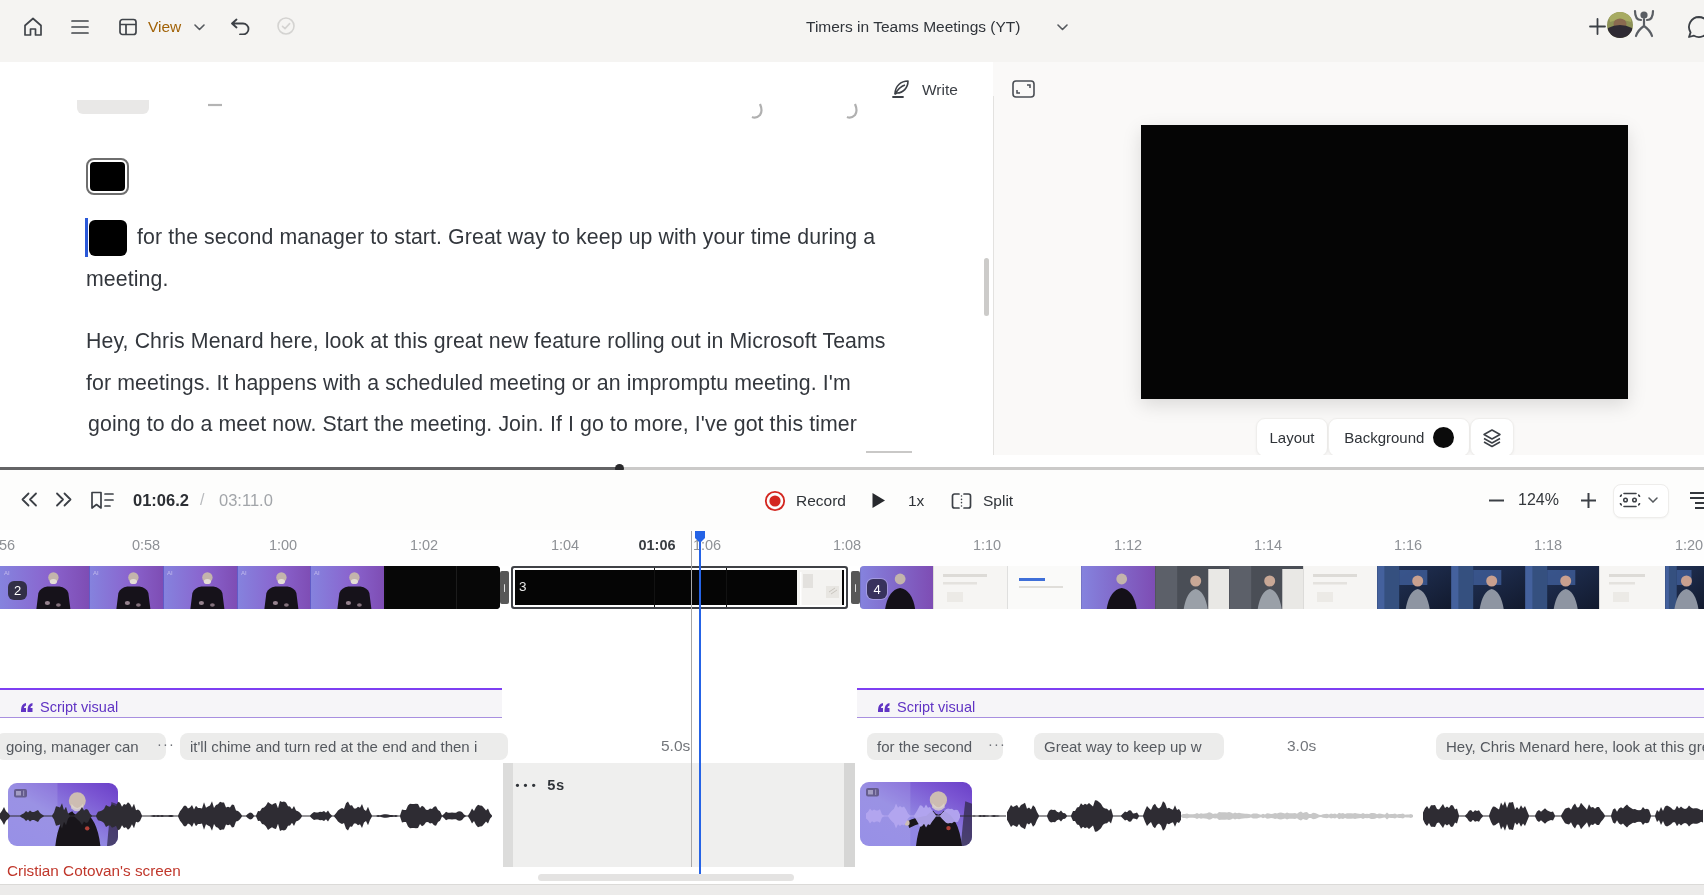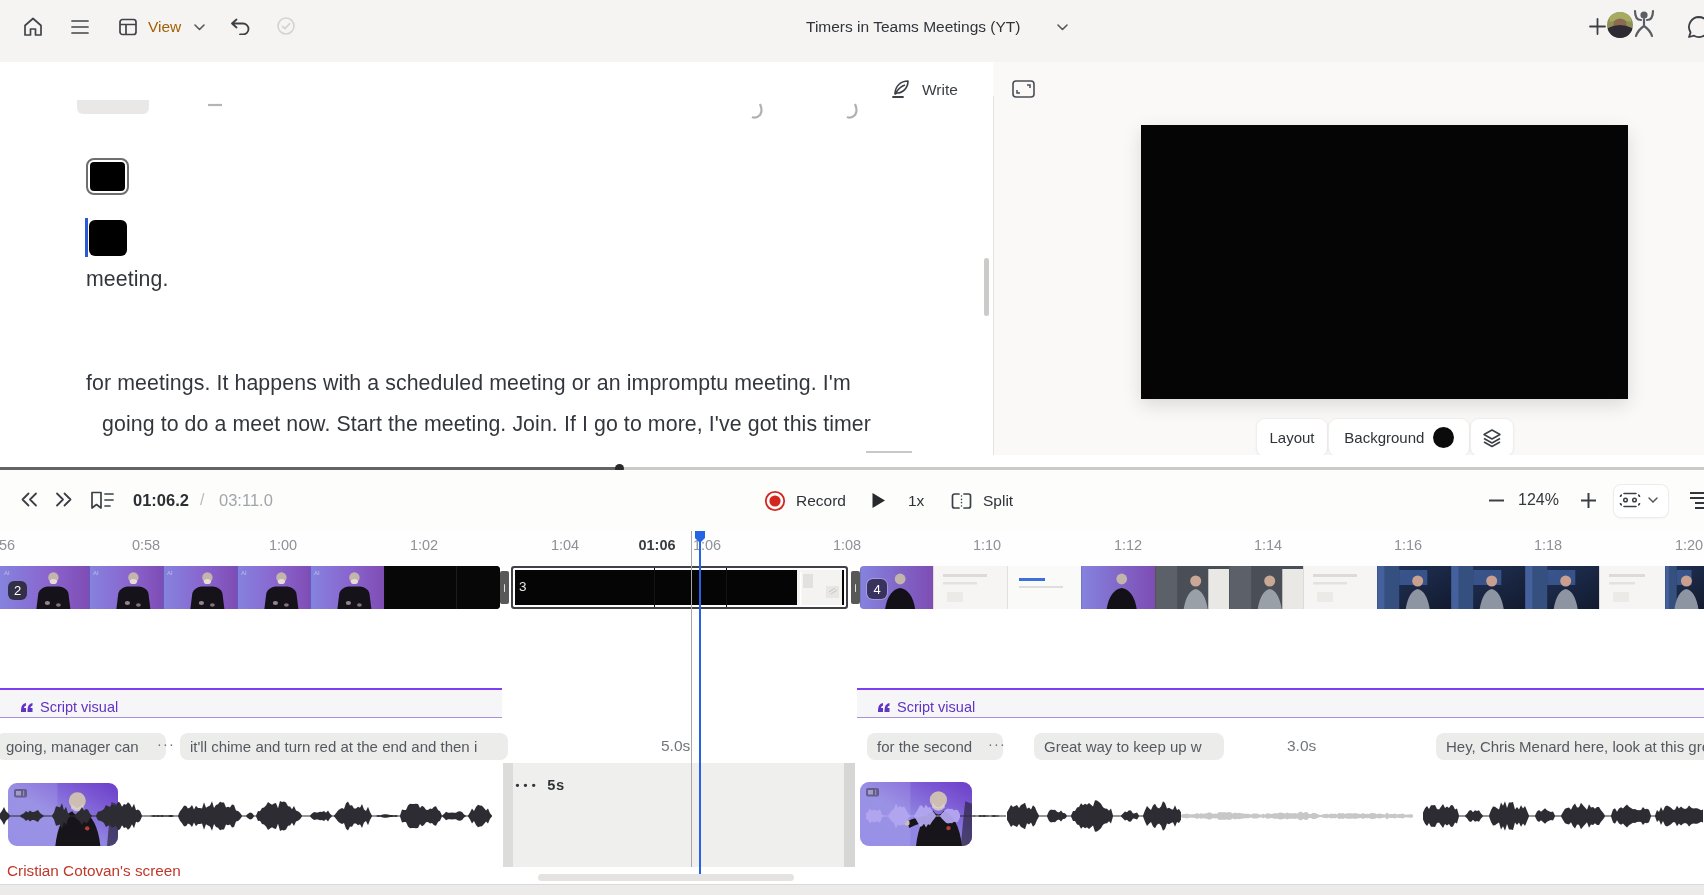--- a/index.html
+++ b/index.html
@@ -89,23 +89,25 @@
     </svg>
 <div class="abs" style="left:77px;top:100px;width:72px;height:14px;background:#e9e8e7;border-radius:0 0 6px 6px;"></div>
 <svg class="abs" style="left:200px;top:103px;" width="700" height="16" viewBox="0 0 700 16">
       <path d="M8 2 H22" stroke="#b4b4b4" stroke-width="2.2"></path>
 <path d="M560 1 Q563 8 560 12 Q556 16 552 14" fill="none" stroke="#b0b0b0" stroke-width="2.2"></path>
 <path d="M655 1 Q658 8 655 12 Q651 16 647 14" fill="none" stroke="#b0b0b0" stroke-width="2.2"></path>
     </svg>
 <div class="abs" style="left:88px;top:160px;width:35px;height:29px;background:#000;border:2px solid #fff;outline:2px solid #6e6e6e;border-radius:6px;"></div>
 <div class="abs" style="left:85px;top:218px;width:2.5px;height:39px;background:#2b59d8;"></div>
 <div class="abs" style="left:89px;top:220px;width:38px;height:36px;background:#000;border-radius:6px;"></div>
+<div class="abs doctext" style="left:137px;top:225px;">for the second manager to start. Great way to keep up with your time during a</div>
 <div class="abs doctext" style="left:86px;top:267px;">meeting.</div>
+<div class="abs doctext" style="left:86px;top:329px;">Hey, Chris Menard here, look at this great new feature rolling out in Microsoft Teams</div>
 <div class="abs doctext" style="left:86px;top:371px;">for meetings. It happens with a scheduled meeting or an impromptu meeting. I'm</div>
-<div class="abs doctext" style="left:102px;top:412px;">going to do a meet now. Start the meeting. Join. If I go to more, I've got this timer</div>
+<div class="abs doctext" style="left:88px;top:412px;">going to do a meet now. Start the meeting. Join. If I go to more, I've got this timer</div>
 <div class="abs" style="left:866px;top:451px;width:46px;height:2px;background:#c9c8c7;"></div>
 <div class="abs" style="left:984px;top:258px;width:5px;height:58px;background:#cccbc9;border-radius:3px;"></div>
 <div class="abs" style="left:1141px;top:125px;width:487px;height:274px;background:#050505;box-shadow:0 6px 18px rgba(0,0,0,0.13);"></div>
 <div class="abs vbtn" style="left:1256px;top:418px;width:70px;height:37px;">Layout</div>
 <div class="abs vbtn" style="left:1328px;top:418px;width:140px;height:37px;">Background&nbsp;&nbsp;<span style="display:inline-block;width:21px;height:21px;border-radius:50%;background:#0b0b0b;"></span></div>
 <div class="abs vbtn" style="left:1470px;top:418px;width:42px;height:37px;">
       <svg width="20" height="20" viewBox="0 0 20 20">
         <path d="M10 2 L18 6.5 L10 11 L2 6.5 Z" fill="none" stroke="#3c4046" stroke-width="1.5" stroke-linejoin="round"></path>
         <path d="M2 10.5 L10 15 L18 10.5 M2 14 L10 18.5 L18 14" fill="none" stroke="#3c4046" stroke-width="1.5" stroke-linejoin="round"></path>
       </svg>

